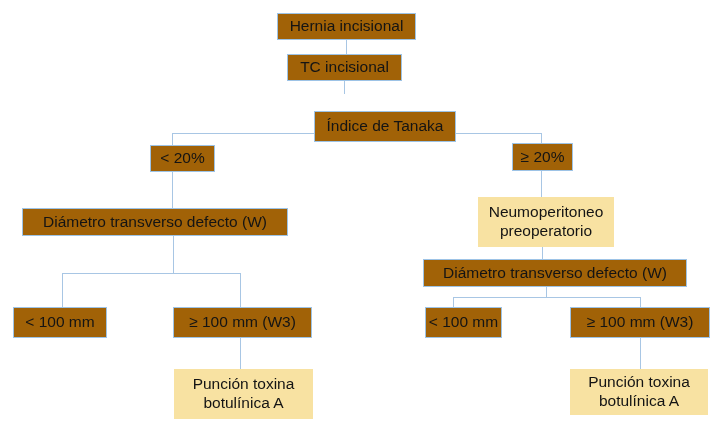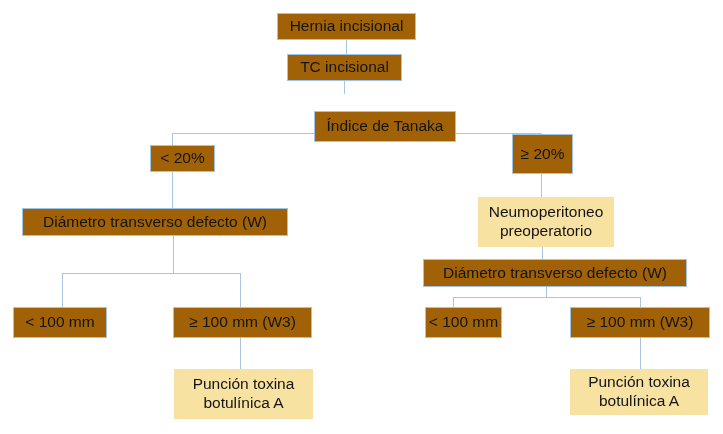--- a/index.html
+++ b/index.html
@@ -65,21 +65,21 @@
   <div class="line" style="left:640px;top:338px;width:1px;height:31px;"></div>
 
   <div class="node" style="left:277px;top:13px;width:139px;height:27px;">Hernia incisional</div>
 
   <div class="node" style="left:287px;top:54px;width:115px;height:27px;">TC incisional</div>
 
   <div class="node" style="left:270px;top:111px;width:142px;height:31px;margin-left:44px;">Índice de Tanaka</div>
 
   <div class="node" style="left:142px;top:145px;width:65px;height:27px;margin-left:8px;">&lt; 20%</div>
 
-  <div class="node" style="left:512px;top:134px;width:61px;height:40px;">≥ 20%</div>
+  <div class="node" style="left:512px;top:143px;width:61px;height:28px;">≥ 20%</div>
 
   <div class="node" style="left:22px;top:208px;width:266px;height:28px;">Diámetro transverso defecto (W)</div>
 
   <div class="node highlight" style="left:478px;top:197px;width:136px;height:50px;">Neumoperitoneo preoperatorio</div>
 
   <div class="node" style="left:423px;top:259px;width:264px;height:28px;">Diámetro transverso defecto (W)</div>
 
   <div class="node" style="left:13px;top:307px;width:94px;height:31px;">&lt; 100 mm</div>
 
   <div class="node" style="left:173px;top:307px;width:139px;height:31px;">≥ 100 mm (W3)</div>

